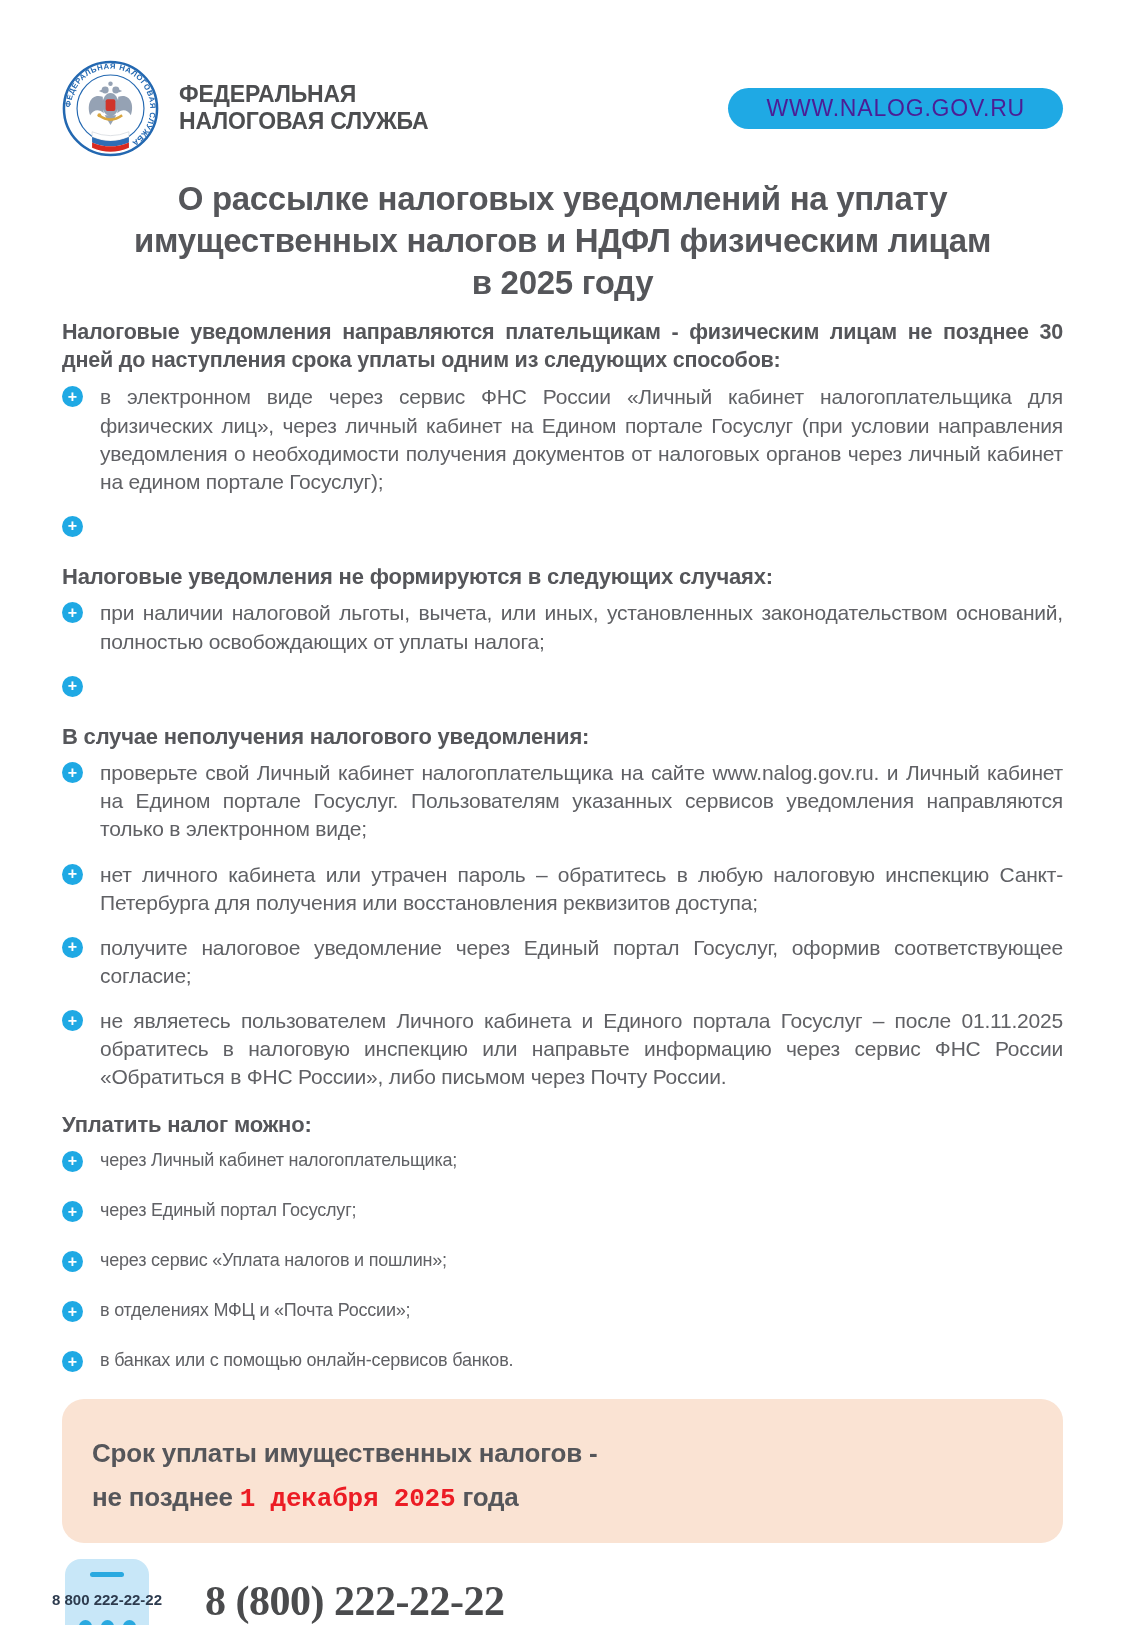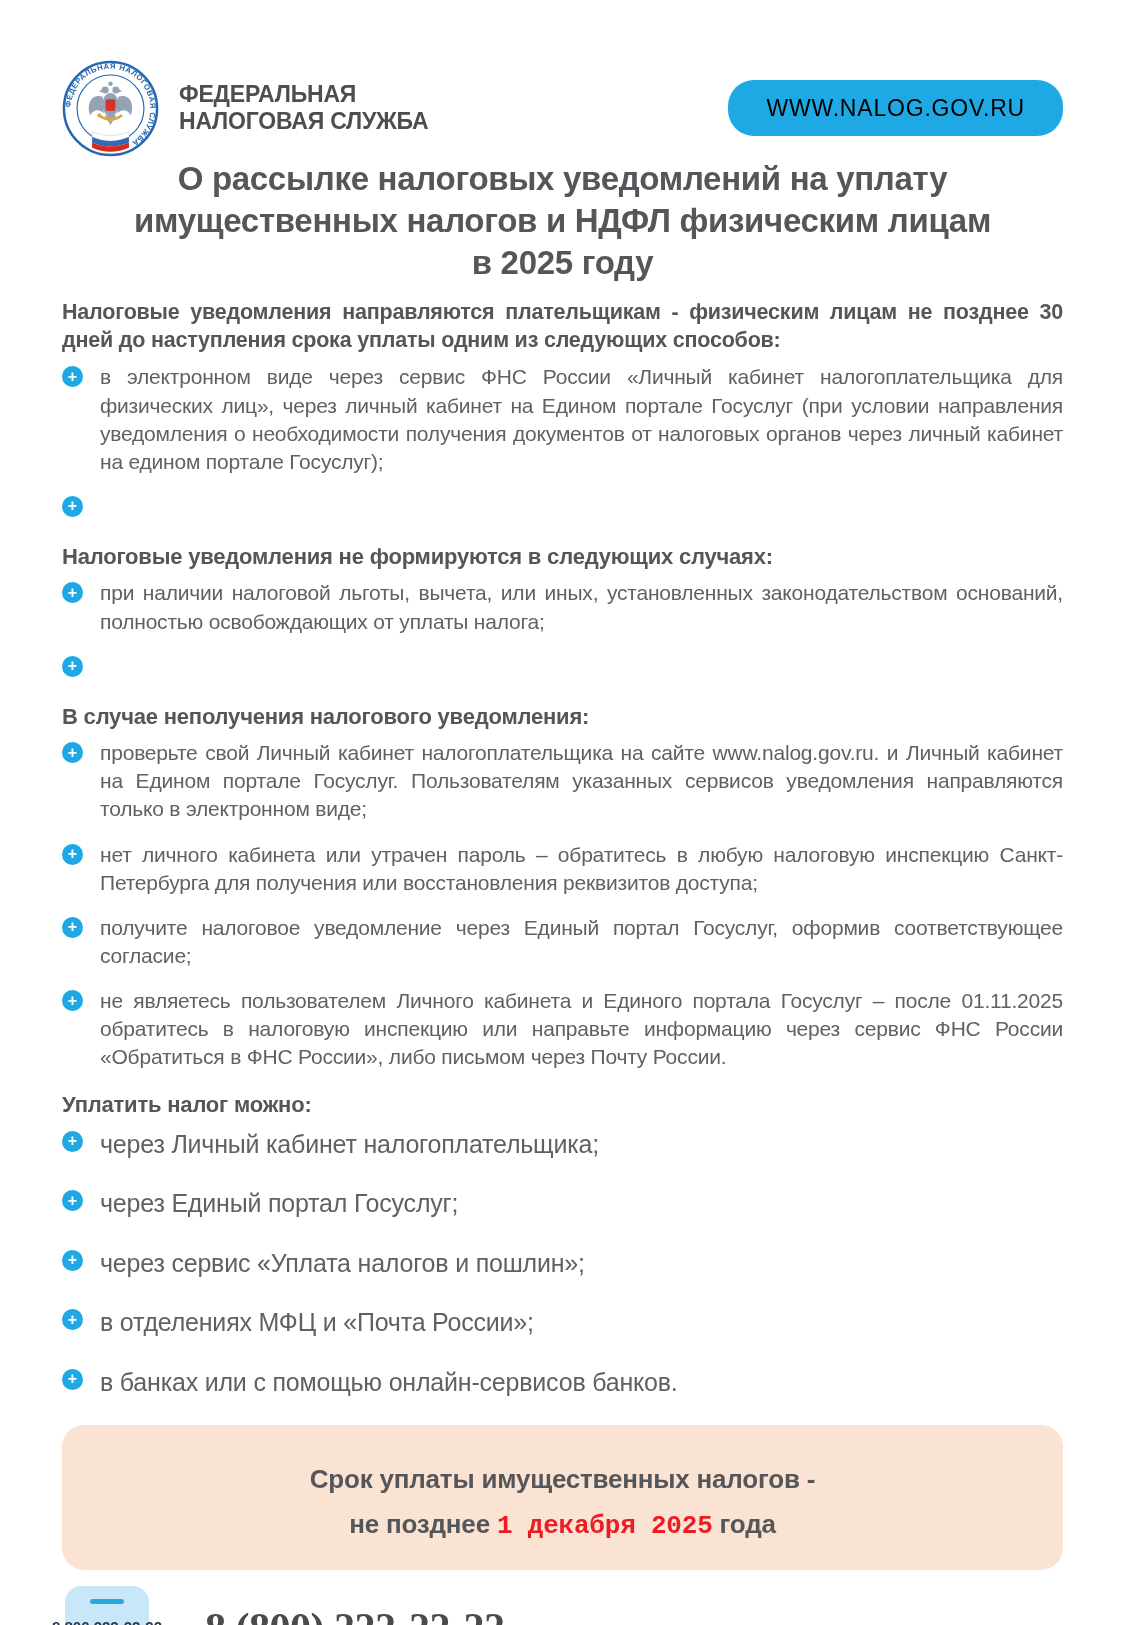--- a/index.html
+++ b/index.html
@@ -13,29 +13,29 @@
 
   
   .header { display:flex; align-items:center; justify-content:space-between; height:100px; }
   .logo-group { display:flex; align-items:center; gap:20px; }
   .emblem { width:97px; height:97px; flex:0 0 auto; }
   .wordmark {
     font-weight:bold; font-size:23px; line-height:1.18; color:#4D4E50;
     letter-spacing:-0.2px; white-space:pre-line; text-transform:uppercase;
   }
   .site-pill {
-    background:#1FA9E4; color:#000000; border:none; cursor:pointer;
-    border-radius:26px; height:56px; padding:0 38px;
+    background:#1FA9E4; color:#4c1d95; border:none; cursor:pointer;
+    border-radius:26px; height:41px; padding:0 38px;
     font-family:"Liberation Sans", sans-serif;
     font-size:23px; letter-spacing:0.8px; display:flex; align-items:center; justify-content:center;
   }
 
   
   .title {
-    text-align:center; font-weight:bold;
+    margin-top:20px; text-align:center; font-weight:bold;
     font-size:33px; line-height:1.27; color:#55565A;
     letter-spacing:-0.3px; white-space:pre-line;
   }
 
   
   .intro {
     margin-top:14px; font-weight:bold; font-size:21.5px; line-height:1.32;
     text-align:justify; color:#55565A; letter-spacing:-0.2px;
   }
   .section-heading {
@@ -49,27 +49,27 @@
     flex:0 0 auto; width:21px; height:21px; border-radius:50%;
     background:#1FA9E4; color:#ffffff; font-weight:bold; font-size:16px;
     display:flex; align-items:center; justify-content:center; line-height:1;
     margin-top:3px;
   }
   .bullet-text {
     font-size:21px; line-height:1.34; text-align:justify; color:#606165;
     letter-spacing:-0.2px;
   }
   .pay-list .bullet-item { margin-bottom:26px; }
-  .pay-list .bullet-text { text-align:left; font-size:25px; }
+  .pay-list .bullet-text { text-align:left; font-size:18px; }
   .pay-heading { margin-top:20px; }
 
   
   .banner {
     margin-top:14px; background:#FAE3D3; border-radius:22px;
-    padding:32px 30px 22px 30px; text-align:center;
+    padding:32px 30px 22px 30px; 
   }
   .banner-line { font-weight:bold; font-size:26px; line-height:1.7; color:#55565A; letter-spacing:-0.2px; }
   .banner-deadline { color:#EC1C24;font-family:Liberation Mono, monospace; }
 
   
   .footer { margin-top:16px; display:flex; align-items:flex-start; gap:56px; padding-left:3px; }
   .phone-icon {
     width:84px; height:143px; background:#C8E7F8; border-radius:16px;
     display:flex; flex-direction:column; align-items:center; flex:0 0 auto;
   }

